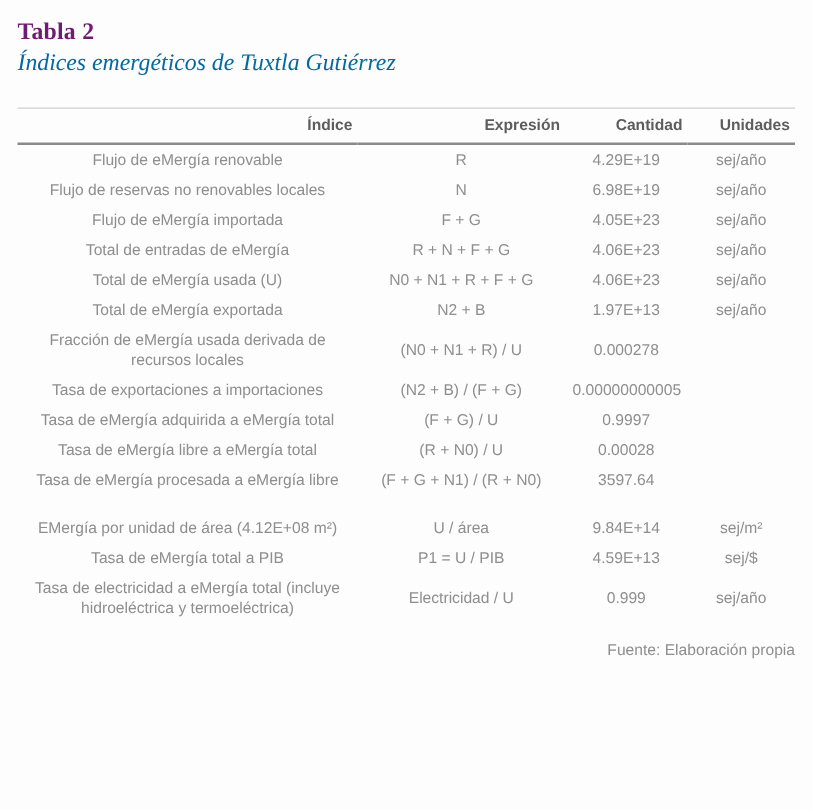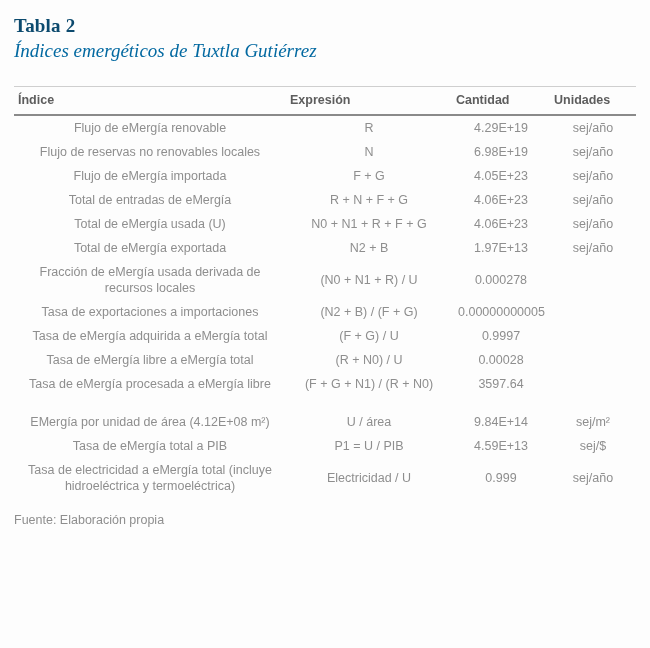--- a/index.html
+++ b/index.html
@@ -15,21 +15,21 @@
     font-family: "Liberation Sans", sans-serif;
     overflow: hidden;
     box-sizing: border-box;
     padding: 14px 14px 0 14px;
   }
   .title {
     font-family: "Liberation Serif", serif;
     font-weight: 700;
     font-size: 19px;
     line-height: 23px;
-    color: #0c4a6e;
+    color: #701a75;
     letter-spacing: 0.2px;
   }
   .subtitle {
     font-family: "Liberation Serif", serif;
     font-style: italic;
     font-size: 19px;
     line-height: 24px;
     color: #0369a1;
     margin-top: 2px;
   }
@@ -41,21 +41,21 @@
     border-top: 1px solid #cfcfcf;
   }
   table.emergy col.c-indice    { width: 272px; }
   table.emergy col.c-expresion { width: 166px; }
   table.emergy col.c-cantidad  { width: 98px;  }
   table.emergy col.c-unidades  { width: 86px;  }
   table.emergy thead th {
     font-size: 12.5px;
     font-weight: 700;
     color: #5d5d5d;
-    text-align: left;
+    text-align: right;
     padding: 6px 4px 7px 4px;
     border-bottom: 2px solid #8a8a8a;
   }
   table.emergy tbody td {
     font-size: 12.5px;
     line-height: 16px;
     color: #8e8e8e;
     text-align: center;
     vertical-align: middle;
     padding: 4px 6px;
@@ -63,21 +63,21 @@
   table.emergy tbody tr.spacer td {
     padding: 0;
     height: 14px;
   }
   table.emergy tbody tr.last-row td {
     border-bottom: 2px solid #8a8a8a;
     padding-bottom: 6px;
   }
   .source-note {
     width: 622px;
-    text-align: left;
+    text-align: right;
     font-size: 12.5px;
     color: #8e8e8e;
     margin-top: 15px;
   }
 </style>
 </head>
 <body>
 
 <div class="page">
 

